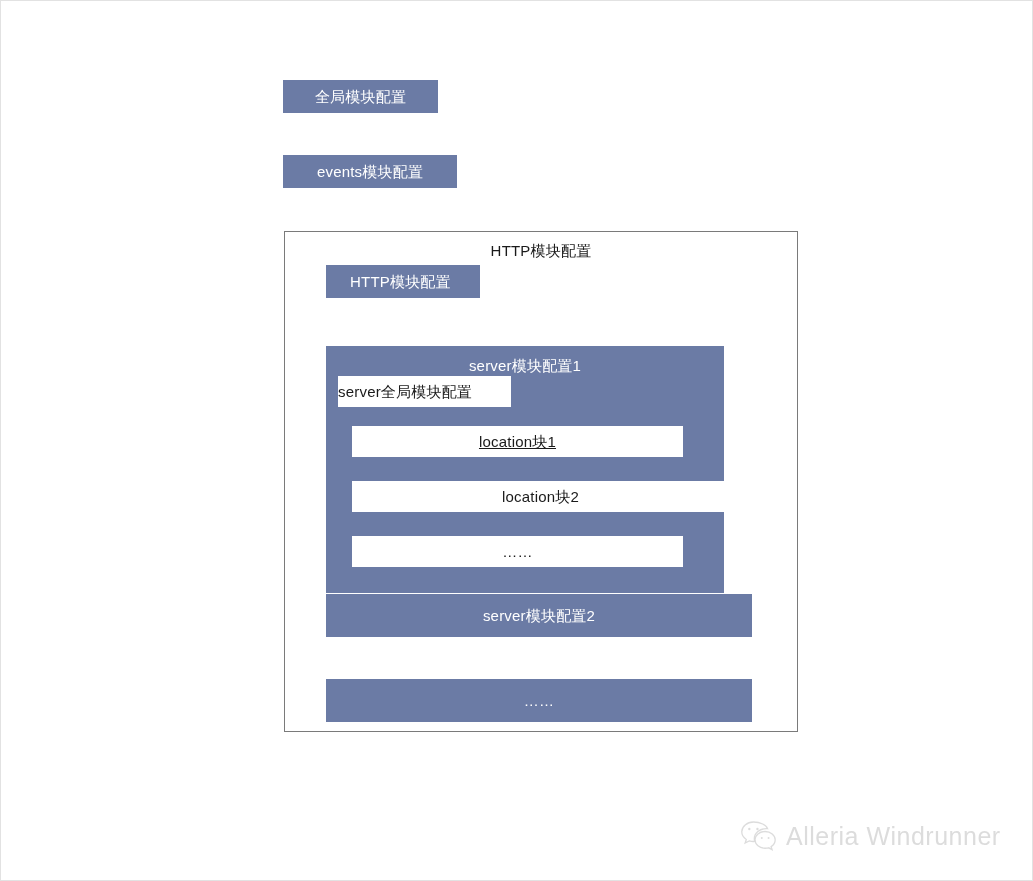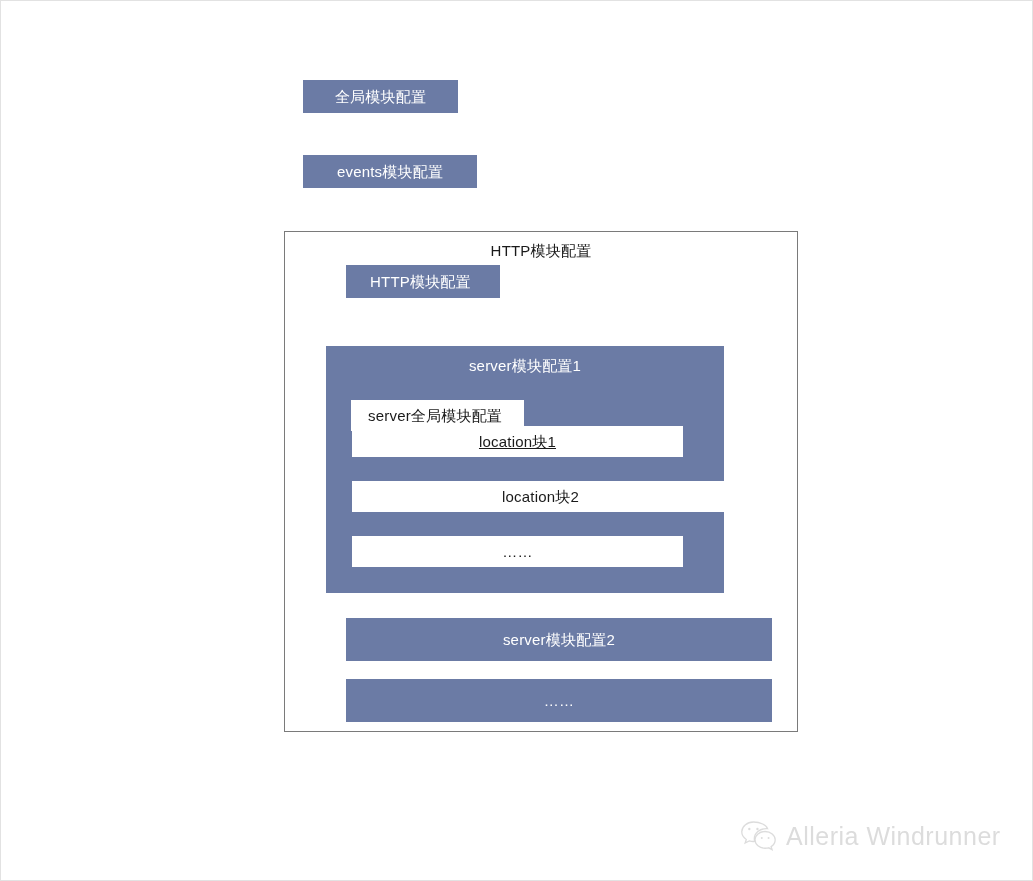--- a/index.html
+++ b/index.html
@@ -25,21 +25,20 @@
     position: absolute;
     background: #6b7ba5;
     color: #ffffff;
     display: flex;
     align-items: center;
     justify-content: center;
     font-size: 15px;
     letter-spacing: 0.2px;
     box-sizing: border-box;
     line-height: 1;
-    margin-left: 20px;
   }
 
   
   .white-block {
     position: absolute;
     background: #ffffff;
     color: #1a1a1a;
     display: flex;
     align-items: center;
     justify-content: center;
@@ -92,38 +91,36 @@
   #server-container-1-title {
     position: absolute;
     left: 0; top: 11px;
     width: 100%;
     text-align: center;
     font-size: 15px;
     color: #ffffff;
     letter-spacing: 0.2px;
   }
   #server-global-block {
-    left: 350px; top: 375px; width: 173px; height: 31px;
+    left: 337px; top: 375px; width: 173px; height: 31px;
     justify-content: flex-start;
-    padding-left: 17px;
-    margin-top: 24px;
   }
   #location-block-1 {
     left: 351px; top: 425px; width: 331px; height: 31px; text-decoration: underline;
   }
   #location-block-2 {
     left: 351px; top: 480px; width: 377px; height: 31px;
   }
   #location-block-more {
     left: 351px; top: 535px; width: 331px; height: 31px;
   }
 
   
   #server-module-block-2 {
-    left: 325px; top: 617px; width: 426px; height: 43px;
+    left: 325px; top: 593px; width: 426px; height: 43px;
   }
   #server-module-block-more {
     left: 325px; top: 678px; width: 426px; height: 43px;
   }
 
   
   #watermark {
     position: absolute;
     left: 738px; top: 818px;
     display: flex;

